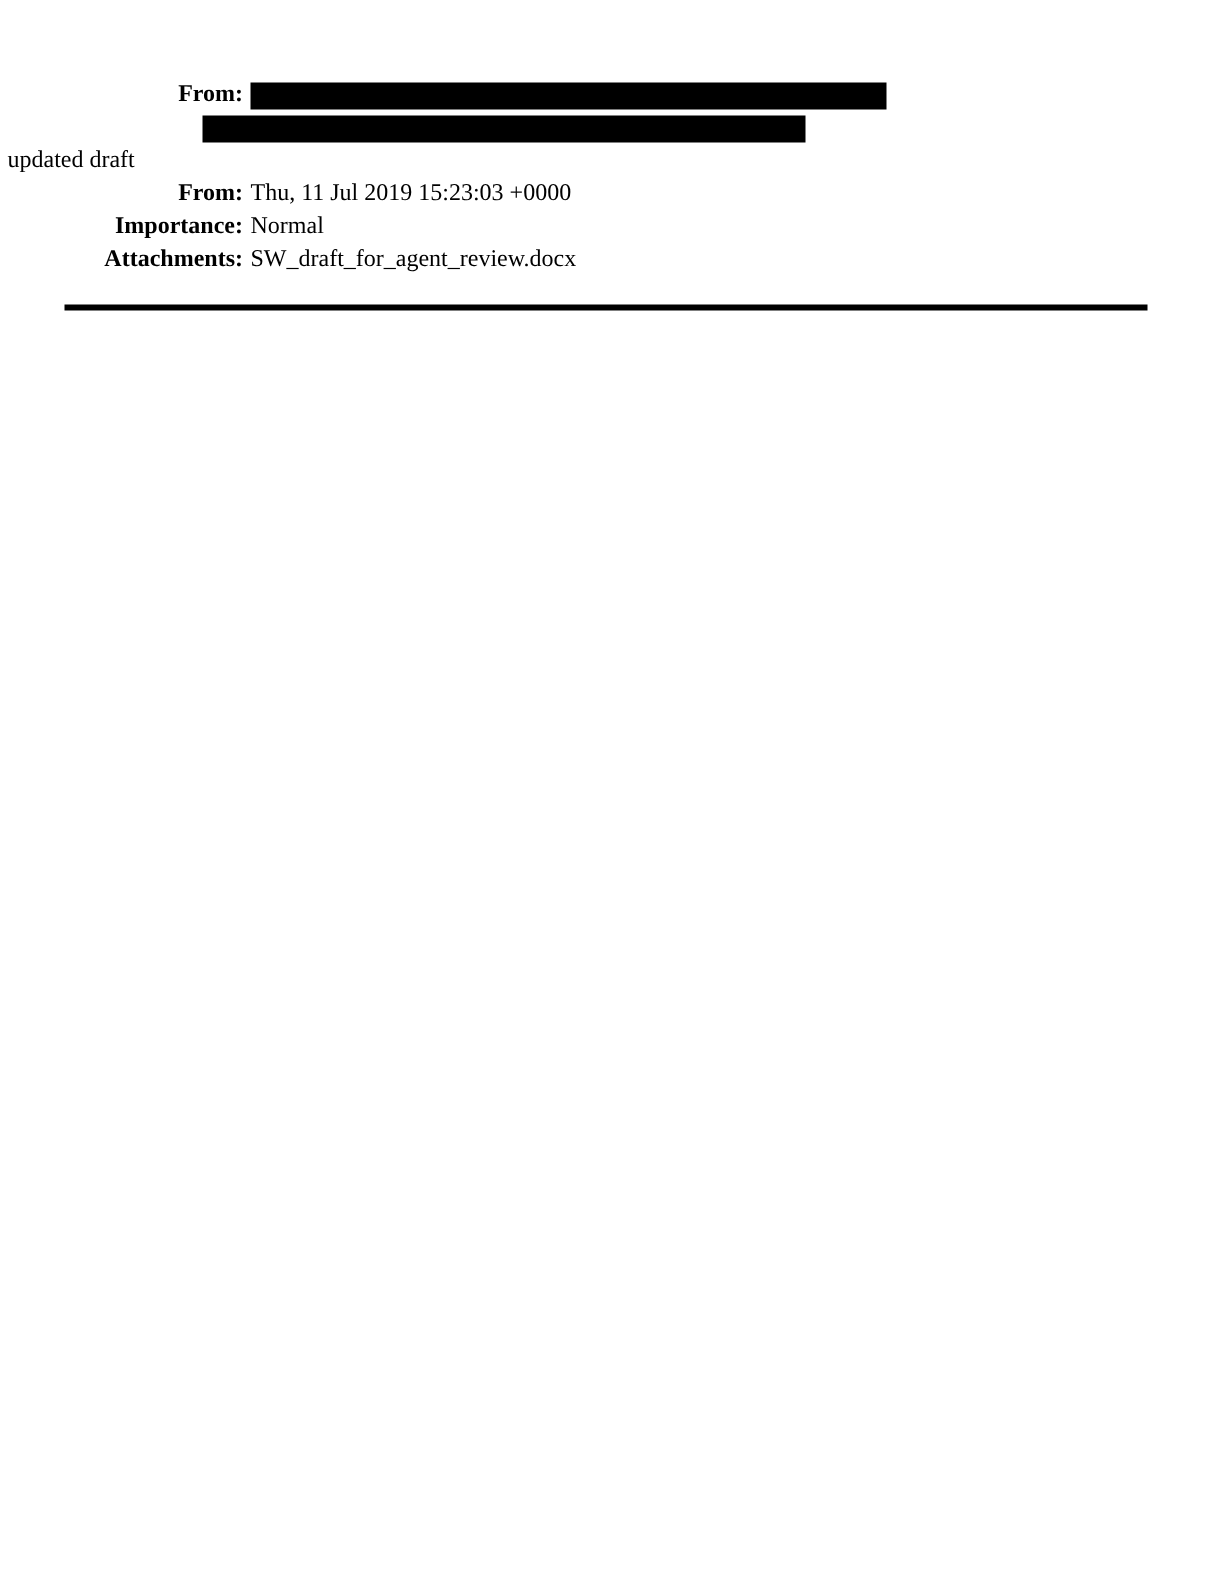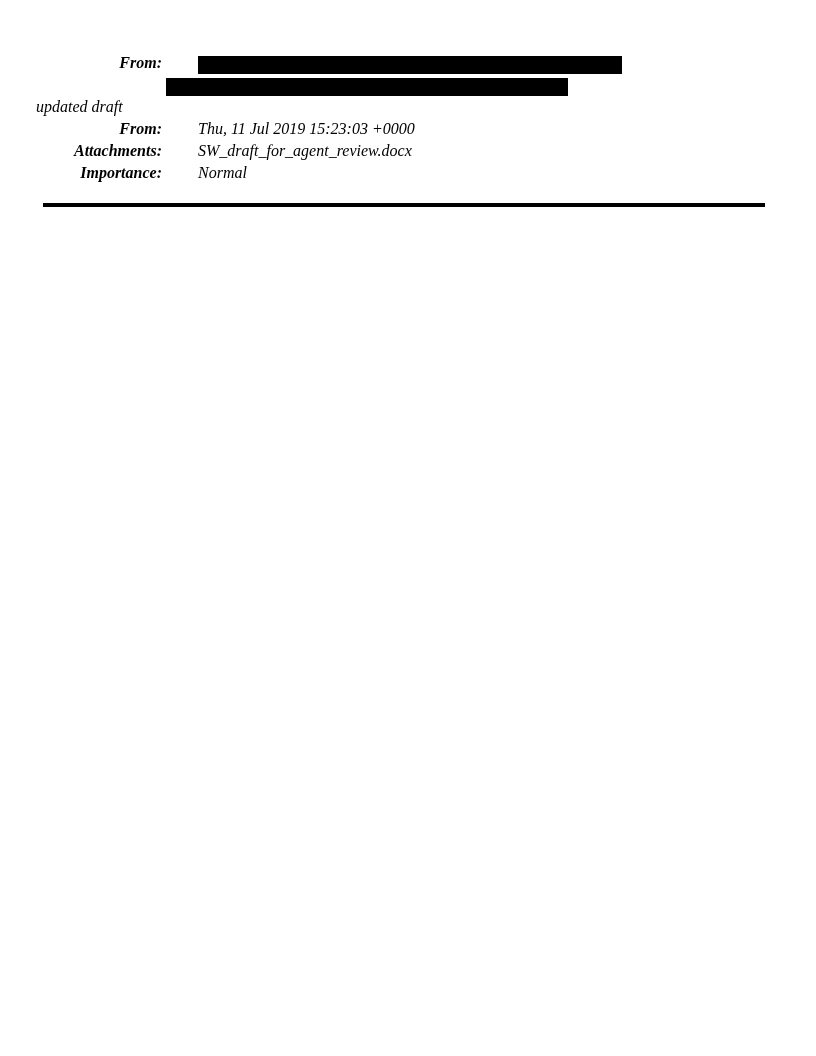--- a/index.html
+++ b/index.html
@@ -19,36 +19,34 @@
     color: #000000;
   }
   .email-header {
     position: absolute;
     top: 52px;
     left: 0;
     width: 100%;
   }
   .row {
     display: flex;
-    align-items: flex-end;
+    align-items: center;
     height: 22px;
-    font-style: italic;
   }
   .label-col {
     flex: none;
     width: 162px;
     text-align: right;
     font-weight: bold;
     white-space: nowrap;
   }
   .value-col {
     flex: 1;
     padding-left: 5px;
     white-space: nowrap;
-    margin-left: 31px;
   }
   .redaction {
     display: block;
     height: 18px;
     background: #000000;
   }
   .redaction.bar-from {
     width: 424px;
     margin-top: 2px;
   }
@@ -91,26 +89,26 @@
     <div class="row">
       <div class="value-col">updated draft</div>
     </div>
 
     <div class="row">
       <div class="label-col">From:</div>
       <div class="value-col">Thu, 11 Jul 2019 15:23:03 +0000</div>
     </div>
 
     <div class="row">
-      <div class="label-col">Attachments:</div>
-      <div class="value-col">SW_draft_for_agent_review.docx</div>
+      <div class="label-col">Importance:</div>
+      <div class="value-col">Normal</div>
     </div>
 
     <div class="row">
-      <div class="label-col">Importance:</div>
-      <div class="value-col">Normal</div>
+      <div class="label-col">Attachments:</div>
+      <div class="value-col">SW_draft_for_agent_review.docx</div>
     </div>
 
   </div>
 
   <div class="divider"></div>
 
 </div>
 
 </body></html>

